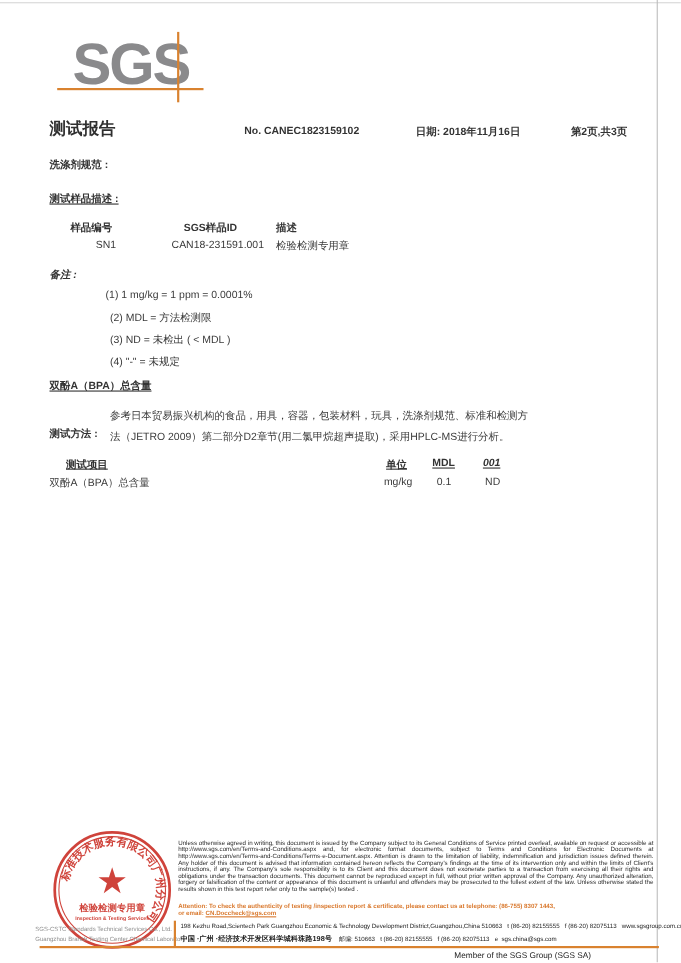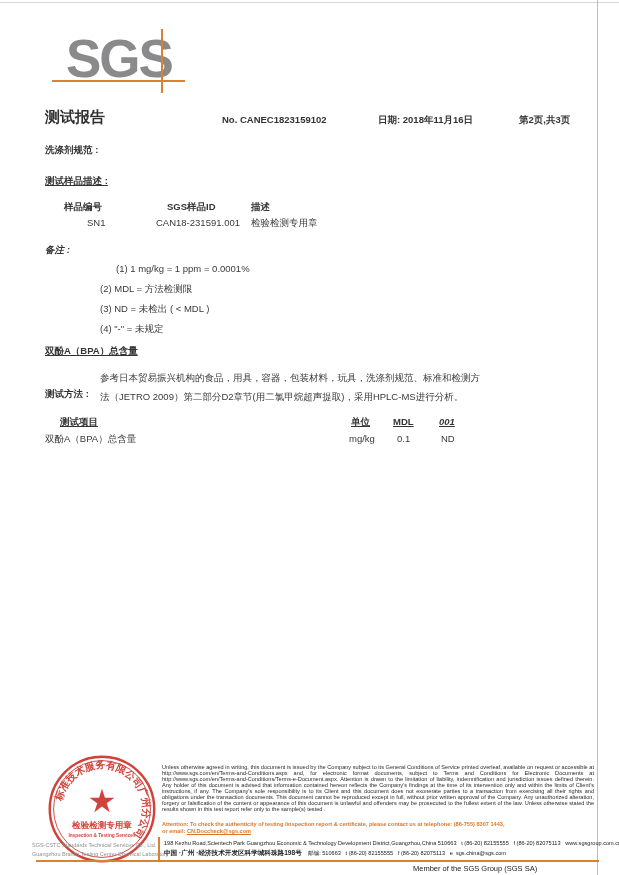--- a/index.html
+++ b/index.html
@@ -46,21 +46,21 @@
 <div class="abs t9 lbl u" style="left:45px;top:175px;">测试样品描述 :</div>
 
 <div class="abs t9 lbl" style="left:64px;top:201px;">样品编号</div>
 <div class="abs t9 lbl" style="left:167px;top:201px;">SGS样品ID</div>
 <div class="abs t9 lbl" style="left:251px;top:201px;">描述</div>
 <div class="abs t9" style="left:87px;top:217px;">SN1</div>
 <div class="abs t9" style="left:137px;top:217px;margin-left:19px;">CAN18-231591.001</div>
 <div class="abs t9" style="left:251px;top:217px;">检验检测专用章</div>
 
 <div class="abs t9 lbl" style="left:45px;top:244px;font-style:italic;">备注 :</div>
-<div class="abs t9" style="left:116px;top:263px;">(1) 1 mg/kg = 1 ppm = 0.0001%</div>
+<div class="abs t9" style="left:96px;top:263px;">(1) 1 mg/kg = 1 ppm = 0.0001%</div>
 <div class="abs t9" style="left:100px;top:283px;">(2) MDL = 方法检测限</div>
 <div class="abs t9" style="left:100px;top:303px;">(3) ND = 未检出 ( &lt; MDL )</div>
 <div class="abs t9" style="left:100px;top:323px;">(4) "-" = 未规定</div>
 
 <div class="abs t9 lbl u" style="left:45px;top:345px;">双酚A（BPA）总含量</div>
 <div class="abs t9 lbl" style="left:45px;top:388px;">测试方法 :</div>
 <div class="abs t9" style="left:100px;top:372px;">参考日本贸易振兴机构的食品，用具，容器，包装材料，玩具，洗涤剂规范、标准和检测方</div>
 <div class="abs t9" style="left:100px;top:391px;">法（JETRO 2009）第二部分D2章节(用二氯甲烷超声提取)，采用HPLC-MS进行分析。</div>
 
 <div class="abs t9 lbl u" style="left:60px;top:416px;">测试项目</div>

